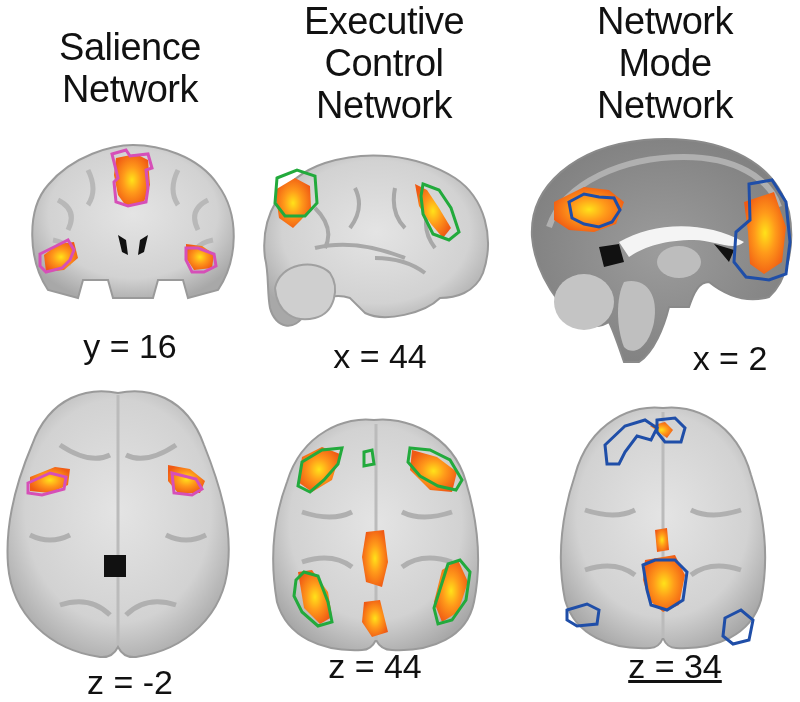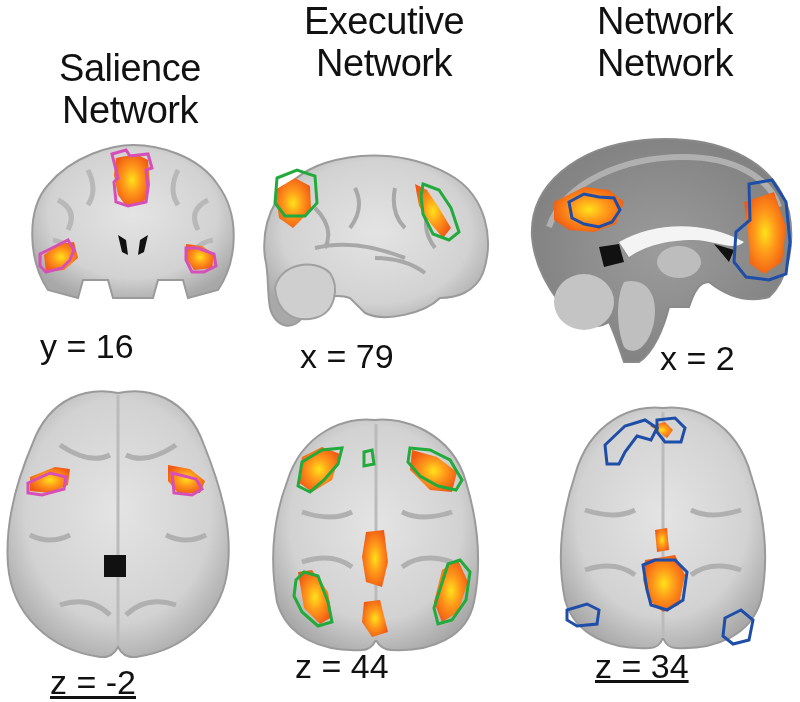--- a/index.html
+++ b/index.html
@@ -1,36 +1,38 @@
 <!DOCTYPE html>
 <html><head>
 <meta charset="utf-8">
 <style>
   html, body { margin:0; padding:0; background:#ffffff; }
   body { width:800px; height:702px; position:relative; overflow:hidden;
          font-family:"Liberation Sans", sans-serif; color:#111; }
   .title { position:absolute; text-align:center; font-size:38px; line-height:42px; letter-spacing:-0.5px; color:#111; }
   .title span { display:block; }
-  .label { position:absolute; font-size:34px; line-height:36px; color:#111; text-align:left; }
+  .label { position:absolute; font-size:34px; line-height:36px; color:#111; text-align:center; }
   .panel { position:absolute; }
   svg { display:block; }
 </style>
 </head>
 <body>
 
-<div class="title" style="left:30px; top:26px; width:200px;margin-top:21px;">
+<div class="title" style="left:30px; top:26px; width:200px;">
   <span>Salience</span>
   <span>Network</span>
 </div>
 <div class="title" style="left:264px; top:0px; width:240px;">
   <span>Executive</span>
+  <span>Control</span>
   <span>Network</span>
 </div>
 <div class="title" style="left:545px; top:0px; width:240px;">
   <span>Network</span>
+  <span>Mode</span>
   <span>Network</span>
 </div>
 
 <svg width="0" height="0" style="position:absolute">
   <defs>
     <radialGradient id="act" cx="50%" cy="50%" r="55%">
       <stop offset="0%" stop-color="#ffe21a"></stop>
       <stop offset="45%" stop-color="#ff9a1a"></stop>
       <stop offset="100%" stop-color="#f05a14"></stop>
     </radialGradient>
@@ -67,21 +69,21 @@
   <svg width="245" height="190" viewBox="0 0 245 190">
     <path d="M10,110 C5,70 25,30 70,15 C110,2 160,5 200,30 C230,50 240,90 228,125 C220,145 200,150 185,150 C170,165 130,175 110,165 L95,150 C80,145 60,150 50,165 C40,185 20,180 15,160 C12,145 14,125 10,110 Z" fill="url(#brainGrad)" stroke="#9a9a9a" stroke-width="2"></path>
     <path d="M20,140 C25,115 60,110 75,125 C85,140 80,165 60,170 C40,175 22,165 20,140 Z" fill="#cfcfcf" stroke="#a0a0a0" stroke-width="2"></path>
     <path d="M60,60 q20,20 10,40 M100,40 q10,20 -5,40 M140,40 q-5,25 10,40 M175,60 q-10,20 5,40 M60,100 q40,-10 90,10 M120,110 q30,0 50,15" stroke="#a8a8a8" stroke-width="4" fill="none"></path>
     <path d="M20,42 L40,30 L55,38 L56,60 L46,72 L38,80 L24,70 Z" fill="url(#act)"></path>
     <path d="M160,36 L172,42 L184,60 L196,80 L188,90 L176,76 L164,58 Z" fill="url(#act)"></path>
     <path d="M22,30 L42,22 L60,28 L62,55 L50,68 L30,68 L20,55 Z" fill="none" stroke="#22aa3c" stroke-width="3"></path>
     <path d="M168,36 L184,42 L196,60 L204,84 L194,92 L178,86 L168,66 L166,48 Z" fill="none" stroke="#22aa3c" stroke-width="3"></path>
   </svg>
 </div>
-<div class="label" style="left:300px; top:338px; width:160px;">x = 79</div>
+<div class="label" style="left:300px; top:338px; width:160px;">x = 44</div>
 
 <div class="panel" style="left:524px; top:132px; width:276px; height:240px;">
   <svg width="276" height="240" viewBox="0 0 276 240">
     <path d="M8,105 C5,55 50,15 120,8 C190,2 250,25 265,80 C272,115 262,150 245,165 C220,172 200,162 185,150 C175,150 170,160 165,175 L145,175 C140,195 130,220 115,230 L100,230 C95,215 90,200 85,190 C70,200 45,190 35,170 C20,150 10,130 8,105 Z" fill="url(#darkBrain)" stroke="#8a8a8a" stroke-width="2"></path>
     <path d="M25,95 C40,50 100,25 160,25 C210,25 245,45 255,75" stroke="#b0b0b0" stroke-width="6" fill="none"></path>
     <path d="M95,110 C130,90 180,88 220,110 C210,120 190,108 170,108 C140,108 120,115 105,125 Z" fill="#f4f4f4"></path>
     <ellipse cx="155" cy="130" rx="22" ry="16" fill="#bdbdbd"></ellipse>
     <path d="M75,115 L95,112 L100,130 L80,135 Z M190,112 L210,118 L205,130 Z" fill="#111"></path>
     <ellipse cx="60" cy="170" rx="30" ry="28" fill="#c4c4c4"></ellipse>
     <path d="M100,150 C120,145 135,160 130,190 C125,215 110,225 100,215 C92,195 92,165 100,150 Z" fill="#bfbfbf"></path>
@@ -98,21 +100,21 @@
     <path d="M118,8 C90,2 50,10 32,60 C15,100 5,140 8,180 C12,230 50,265 100,272 C110,273 115,268 118,262 C121,268 126,273 136,272 C186,265 224,230 228,180 C232,140 220,100 204,60 C186,10 146,2 118,8 Z" fill="url(#brainGrad)" stroke="#9a9a9a" stroke-width="2"></path>
     <path d="M118,10 L118,260" stroke="#bbbbbb" stroke-width="3"></path>
     <path d="M60,60 q30,20 50,10 M176,60 q-30,20 -50,10 M30,150 q20,10 40,0 M206,150 q-20,10 -40,0 M60,220 q30,-10 50,10 M176,220 q-30,-10 -50,10" stroke="#b0b0b0" stroke-width="5" fill="none"></path>
     <rect x="104" y="170" width="22" height="22" fill="#111"></rect>
     <path d="M30,92 L55,82 L70,84 L68,100 L50,108 L30,106 Z" fill="url(#act)"></path>
     <path d="M168,80 L190,84 L205,96 L200,108 L178,108 L168,96 Z" fill="url(#act)"></path>
     <path d="M28,98 L50,88 L66,92 L64,104 L42,110 L28,108 Z" fill="none" stroke="#d64fb8" stroke-width="3"></path>
     <path d="M172,88 L196,94 L202,104 L192,110 L174,108 Z" fill="none" stroke="#d64fb8" stroke-width="3"></path>
   </svg>
 </div>
-<div class="label" style="left:50px; top:664px; width:160px;text-decoration:underline;">z = -2</div>
+<div class="label" style="left:50px; top:664px; width:160px;">z = -2</div>
 
 <div class="panel" style="left:262px; top:412px; width:232px; height:245px;">
   <svg width="232" height="245" viewBox="0 0 232 245">
     <path d="M112,8 C85,4 40,20 25,70 C10,110 8,150 15,190 C25,225 60,240 100,238 C108,238 112,232 114,228 C116,232 120,238 130,238 C170,240 205,225 212,190 C220,150 216,110 204,70 C190,20 140,4 112,8 Z" fill="url(#brainGrad)" stroke="#9a9a9a" stroke-width="2"></path>
     <path d="M114,12 L114,228" stroke="#bbbbbb" stroke-width="3"></path>
     <path d="M40,100 q30,10 50,0 M190,100 q-30,10 -50,0 M40,150 q30,-10 50,5 M190,150 q-30,-10 -50,5" stroke="#b0b0b0" stroke-width="5" fill="none"></path>
     <path d="M40,45 L60,35 L78,42 L70,68 L50,80 L36,70 Z" fill="url(#act)"></path>
     <path d="M150,38 L175,45 L195,60 L190,80 L168,78 L148,58 Z" fill="url(#act)"></path>
     <path d="M104,120 L122,118 L126,150 L120,175 L104,170 L100,145 Z" fill="url(#act)"></path>
     <path d="M102,190 L118,188 L126,220 L110,225 L100,210 Z" fill="url(#act)"></path>

